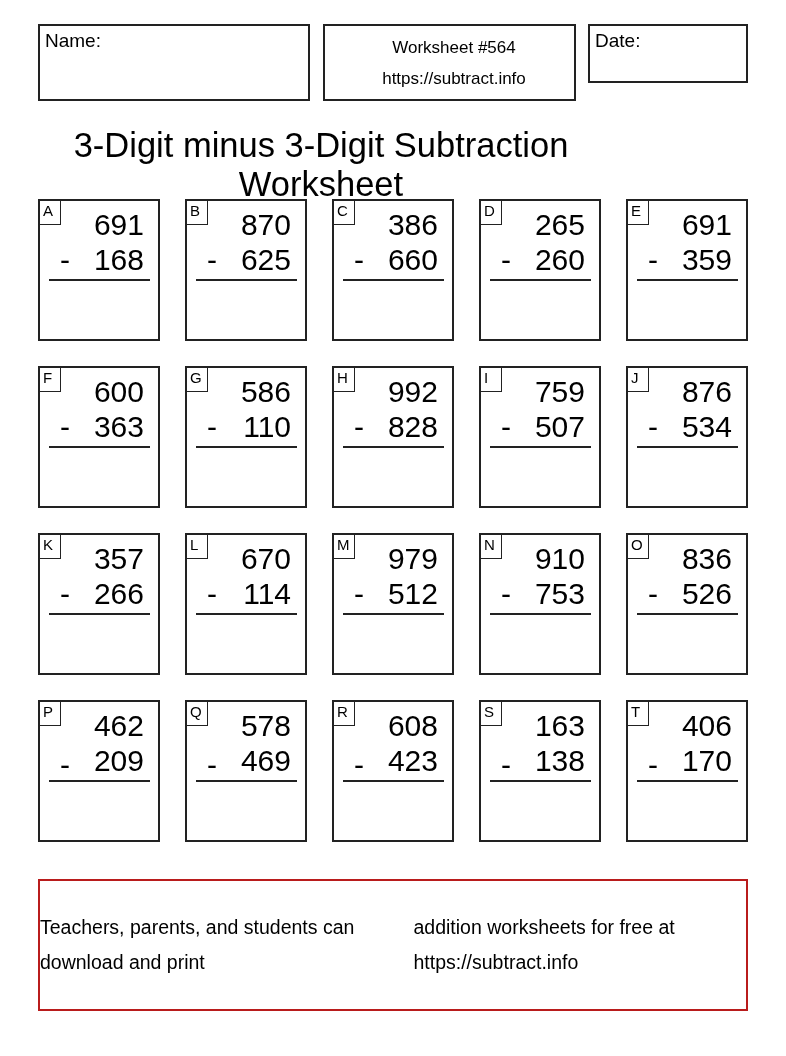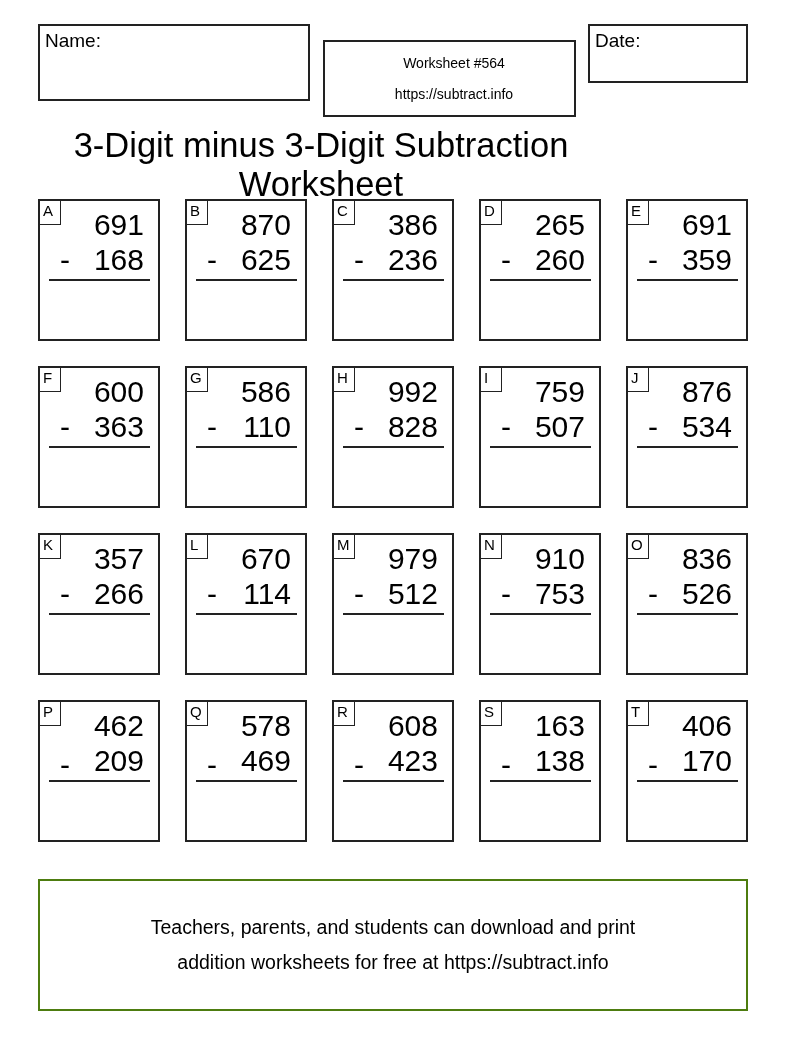--- a/index.html
+++ b/index.html
@@ -1,31 +1,31 @@
 <!DOCTYPE html>
 <html><head>
 <meta charset="utf-8">
 <style>
   html, body { margin:0; padding:0; background:#ffffff; }
   body { width:786px; height:1056px; position:relative; overflow:hidden;
          font-family:"Liberation Sans", sans-serif; color:#000; }
   .hbox { position:absolute; border:2px solid #222; box-sizing:border-box; background:#fff;padding-left:9px; }
   .hbox .lbl { position:absolute; left:5px; top:4px; font-size:19px; }
-  .center-box { display:flex; flex-direction:column; align-items:center; justify-content:center; font-size:14px; line-height:31px;margin-top:16px; }
+  .center-box { display:flex; flex-direction:column; align-items:center; justify-content:center; font-size:17px; line-height:31px; }
   .title { position:absolute; left:0; width:642px; top:126px; text-align:center; font-size:34.5px; }
   .prob { position:absolute; width:122px; height:142px; border:2px solid #222; box-sizing:border-box; }
   .prob .letter { position:absolute; left:-1px; top:-1px; width:22px; height:25px; border:1.5px solid #222; box-sizing:border-box;
                   font-size:15px; line-height:20px; padding-left:3px; }
   .prob .top { position:absolute; right:14px; top:6px; font-size:30px; line-height:36px; text-align:right; }
   .prob .minus { position:absolute; left:20px; top:41px; font-size:30px; line-height:36px; }
   .prob .minus.low { top:45px; }
   .prob .bot { position:absolute; right:14px; top:41px; font-size:30px; line-height:36px; text-align:right; }
   .prob .rule { position:absolute; left:9px; right:8px; top:78px; height:2px; background:#222; }
-  .footer { position:absolute; left:38px; top:879px; width:710px; height:132px; border:2px solid #4d7c0f; box-sizing:border-box;
-            display:flex; flex-direction:column; align-items:center; justify-content:center; font-size:19.5px; line-height:35px; }
+  .footer { position:absolute; left:38px; top:879px; width:710px; height:132px; border:2px solid #b91c1c; box-sizing:border-box;
+            display:flex; flex-direction:row; align-items:center; justify-content:center; font-size:19.5px; line-height:35px; }
 </style>
 </head>
 <body>
 
 <div class="hbox" style="left:38px; top:24px; width:272px; height:77px;">
   <span class="lbl">Name:</span>
 </div>
 <div class="hbox center-box" style="left:323px; top:24px; width:253px; height:77px;">
   <span>Worksheet #564</span>
   <span>https://subtract.info</span>
@@ -48,21 +48,21 @@
       <div class="letter">B</div>
       <div class="top">870</div>
       <div class="minus">-</div>
       <div class="bot">625</div>
       <div class="rule"></div>
     </div>
     <div class="prob" style="left: 332px; top: 199px;">
       <div class="letter">C</div>
       <div class="top">386</div>
       <div class="minus">-</div>
-      <div class="bot">236</div>
+      <div class="bot">660</div>
       <div class="rule"></div>
     </div>
     <div class="prob" style="left: 479px; top: 199px;">
       <div class="letter">D</div>
       <div class="top">265</div>
       <div class="minus">-</div>
       <div class="bot">260</div>
       <div class="rule"></div>
     </div>
     <div class="prob" style="left: 626px; top: 199px;">

